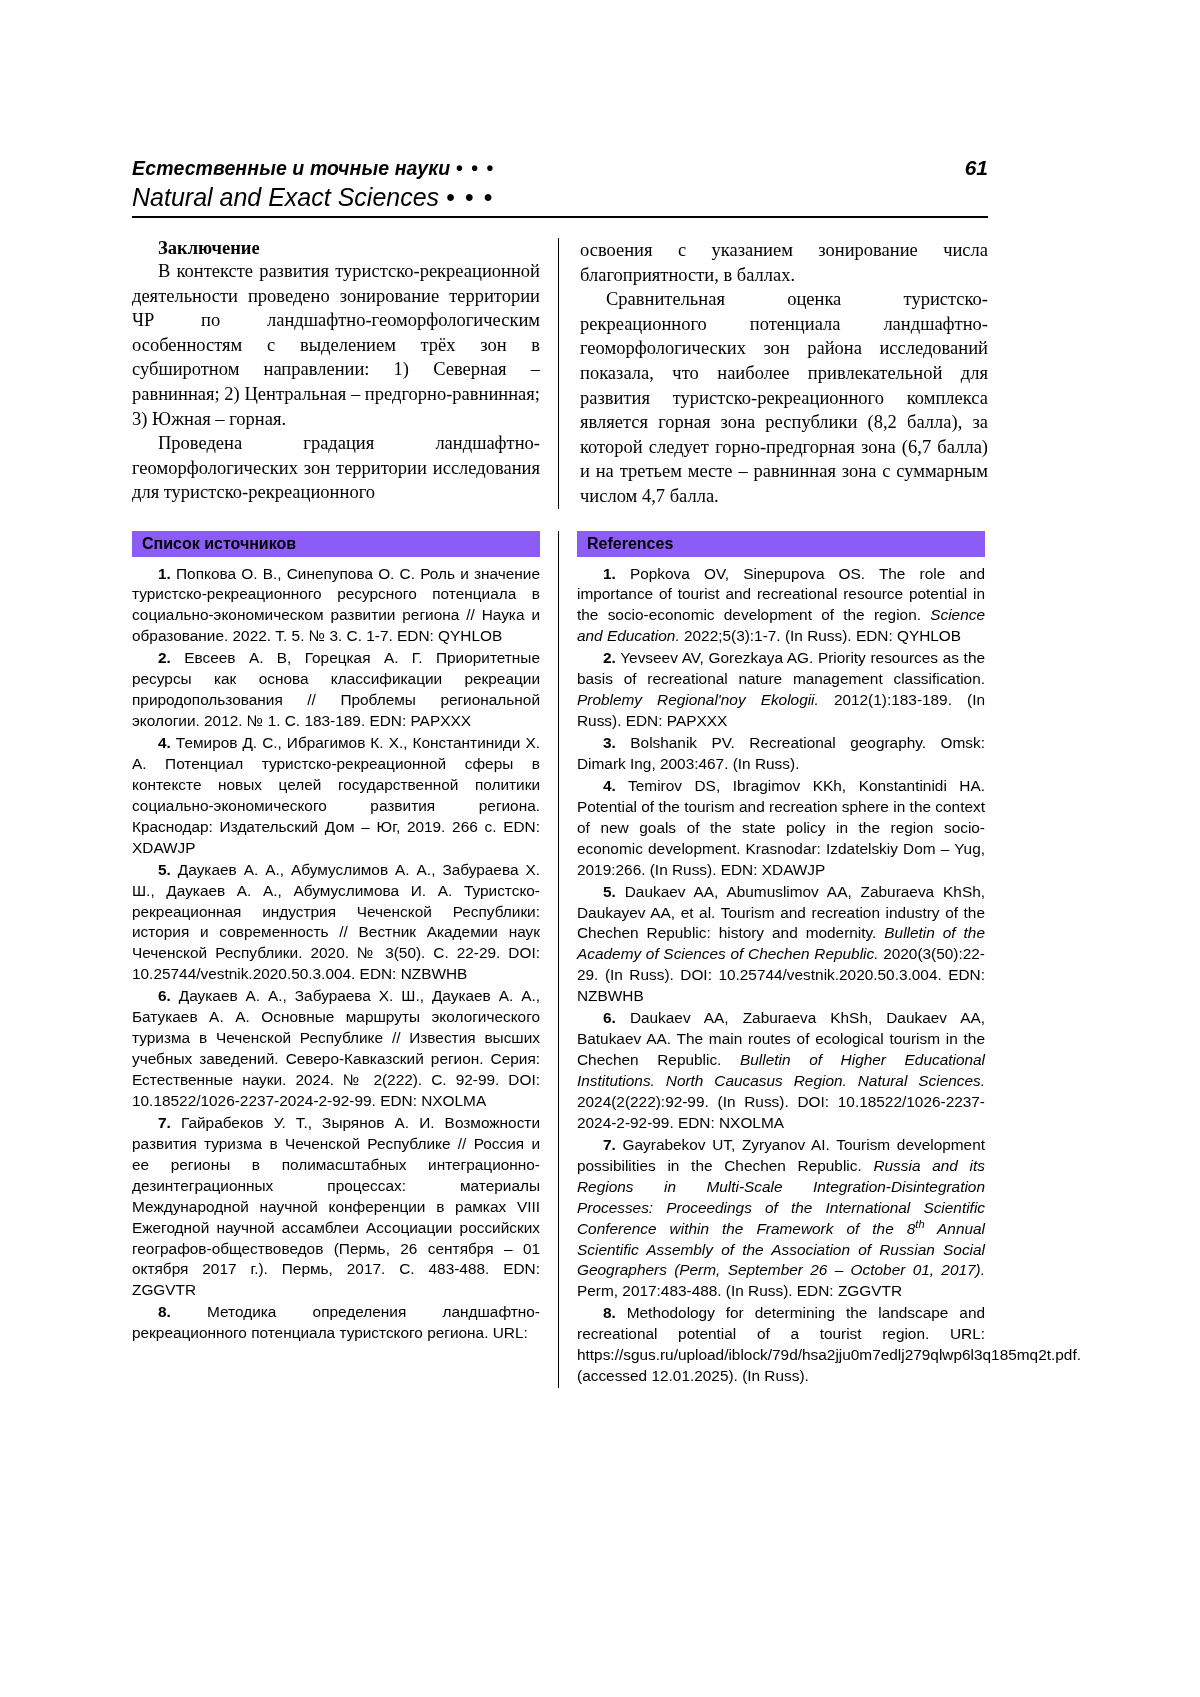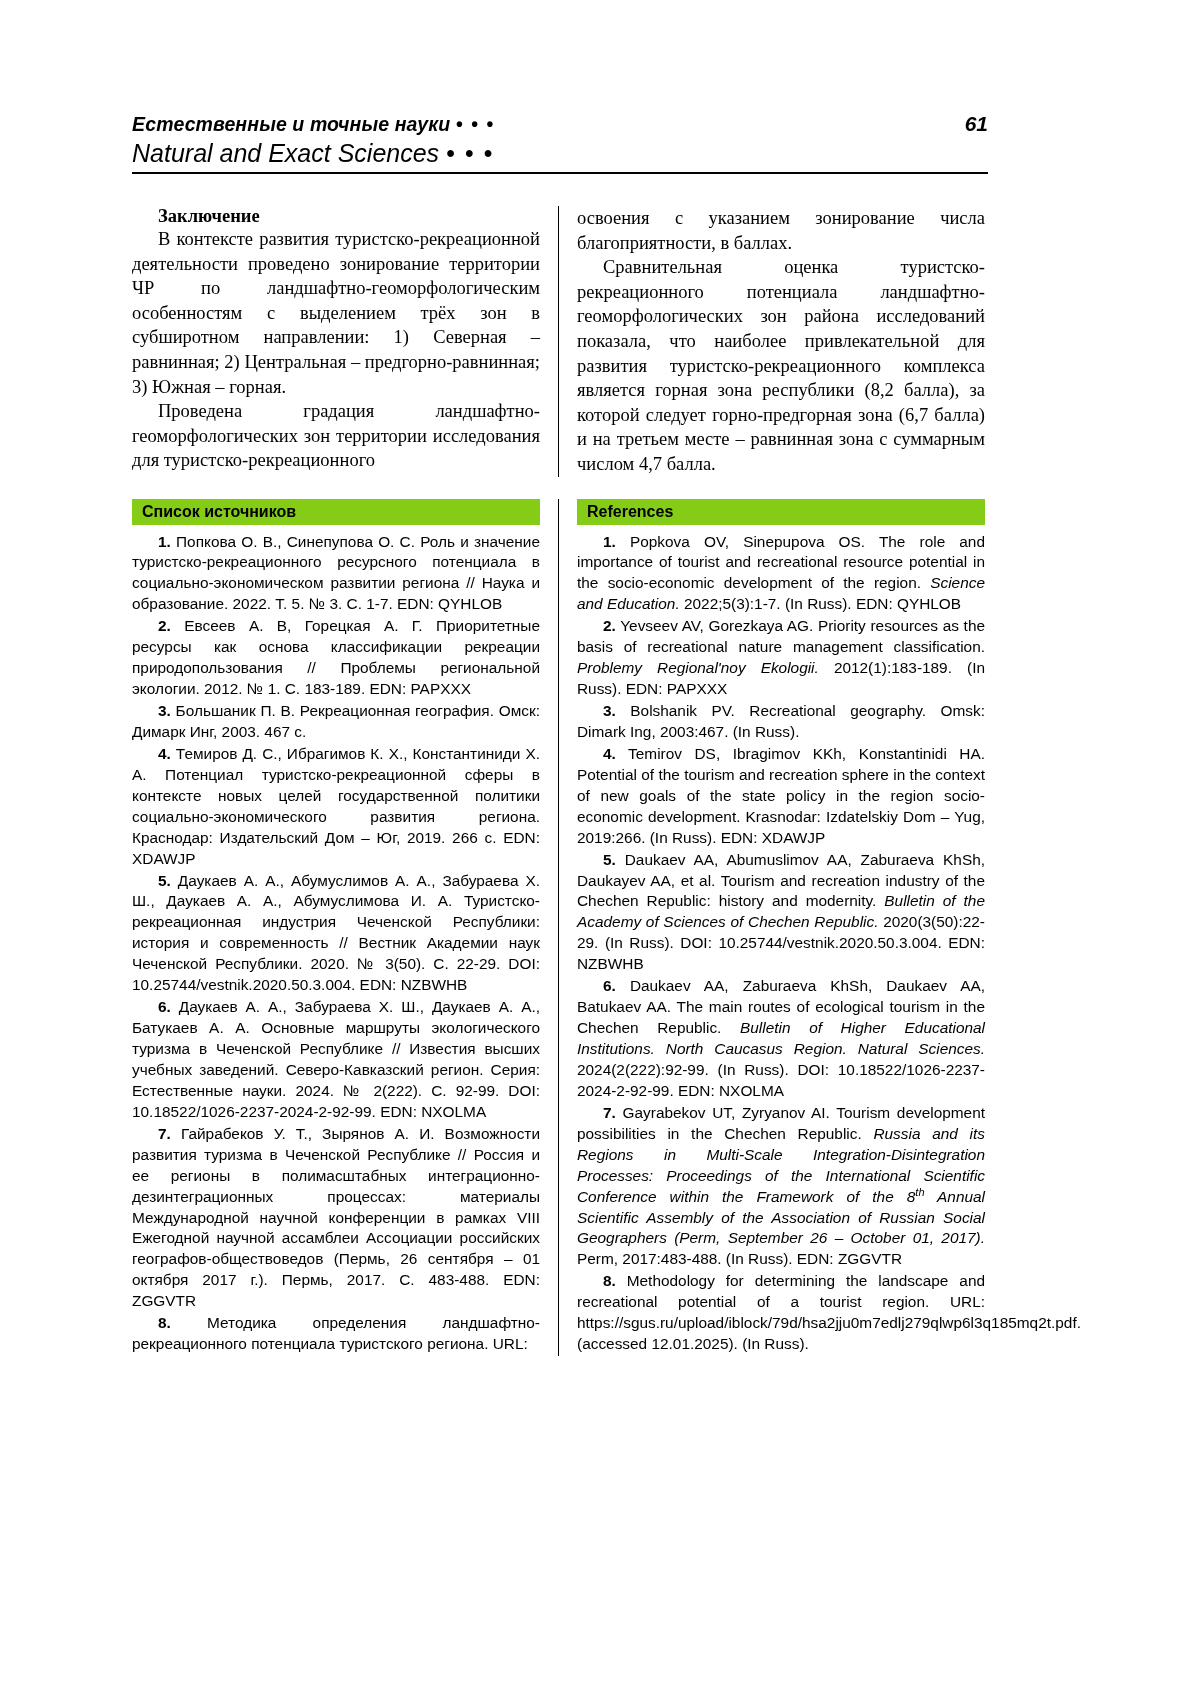--- a/index.html
+++ b/index.html
@@ -27,20 +27,21 @@
     position: absolute;
     left: 132px;
     top: 112px;
     width: 856px;
   }
   
   .runhead {
     position: relative;
     padding-bottom: 4px;
     border-bottom: 2.5px solid #000;
+    margin-top: 44px;
   }
   .runhead-row {
     display: flex;
     align-items: baseline;
     justify-content: space-between;
   }
   .runhead-ru {
     font-family: "Liberation Sans", sans-serif;
     font-style: italic;
     font-weight: bold;
@@ -59,21 +60,22 @@
     font-style: italic;
     font-size: 21px;
   }
   .dots {
     letter-spacing: 1.5px;
   }
 
   
   .cols {
     display: flex;
-    margin-top: 32px;
+    margin-top: 20px;
+    justify-content: space-between;
   }
   .col {
     width: 408px;
   }
   .col.left {
     padding-right: 18px;
     border-right: 1px solid #000;
   }
   .col.right {
     padding-left: 18px;
@@ -100,21 +102,21 @@
     margin-top: 22px;
     display: flex;
   }
   .refcol {
     width: 408px;
     position: relative;
   }
   .refcol.left { padding-right: 18px; }
   .refcol.right { padding-left: 18px; border-left: 1px solid #000; }
   .ref-head {
-    background: #84cc16;
+    background: #8b5cf6;
     font-family: "Liberation Sans", sans-serif;
     font-weight: bold;
     font-size: 16px;
     padding: 4px 8px 4px 10px;
     margin-bottom: 7px;
   }
   .ref-item {
     font-family: "Liberation Sans", sans-serif;
     font-size: 15.4px;
     line-height: 1.36;
@@ -157,21 +159,20 @@
         <p class="body-p">Сравнительная оценка туристско-рекреационного потенциала ландшафтно-геоморфологических зон района исследований показала, что наиболее привлекательной для развития туристско-рекреационного комплекса является горная зона республики (8,2 балла), за которой следует горно-предгорная зона (6,7 балла) и на третьем месте – равнинная зона с суммарным числом 4,7 балла.</p>
       </div>
     </div>
 
     <div class="refsec">
       <div class="refcol left">
         <div class="ref-head">Список источников</div>
         <div id="ru-list">
             <p class="ref-item"><span class="n">1.</span> Попкова О. В., Синепупова О. С. Роль и значение туристско-рекреационного ресурсного потенциала в социально-экономическом развитии региона // Наука и образование. 2022. Т. 5. № 3. С. 1-7. EDN: QYHLOB</p>
             <p class="ref-item"><span class="n">2.</span> Евсеев А. В, Горецкая А. Г. Приоритетные ресурсы как основа классификации рекреации природопользования // Проблемы региональной экологии. 2012. № 1. С. 183-189. EDN: PAPXXX</p>
-            <p class="ref-item"><span class="n">3.</span> Большаник П. В. Рекреационная география. Омск: Димарк Инг, 2003. 467 с.</p>
             <p class="ref-item"><span class="n">4.</span> Темиров Д. С., Ибрагимов К. Х., Константиниди Х. А. Потенциал туристско-рекреационной сферы в контексте новых целей государственной политики социально-экономического развития региона. Краснодар: Издательский Дом – Юг, 2019. 266 с. EDN: XDAWJP</p>
             <p class="ref-item"><span class="n">5.</span> Даукаев А. А., Абумуслимов А. А., Забураева Х. Ш., Даукаев А. А., Абумуслимова И. А. Туристско-рекреационная индустрия Чеченской Республики: история и современность // Вестник Академии наук Чеченской Республики. 2020. № 3(50). С. 22-29. DOI: 10.25744/vestnik.2020.50.3.004. EDN: NZBWHB</p>
             <p class="ref-item"><span class="n">6.</span> Даукаев А. А., Забураева Х. Ш., Даукаев А. А., Батукаев А. А. Основные маршруты экологического туризма в Чеченской Республике // Известия высших учебных заведений. Северо-Кавказский регион. Серия: Естественные науки. 2024. № 2(222). С. 92-99. DOI: 10.18522/1026-2237-2024-2-92-99. EDN: NXOLMA</p>
             <p class="ref-item"><span class="n">7.</span> Гайрабеков У. Т., Зырянов А. И. Возможности развития туризма в Чеченской Республике // Россия и ее регионы в полимасштабных интеграционно-дезинтеграционных процессах: материалы Международной научной конференции в рамках VIII Ежегодной научной ассамблеи Ассоциации российских географов-обществоведов (Пермь, 26 сентября – 01 октября 2017 г.). Пермь, 2017. С. 483-488. EDN: ZGGVTR</p>
             <p class="ref-item"><span class="n">8.</span> Методика определения ландшафтно-рекреационного потенциала туристского региона. URL:</p>
             <p class="ref-item" style="text-indent: 0px;"></p>
           </div>
       </div>
       <div class="refcol right">
         <div class="ref-head">References</div>

